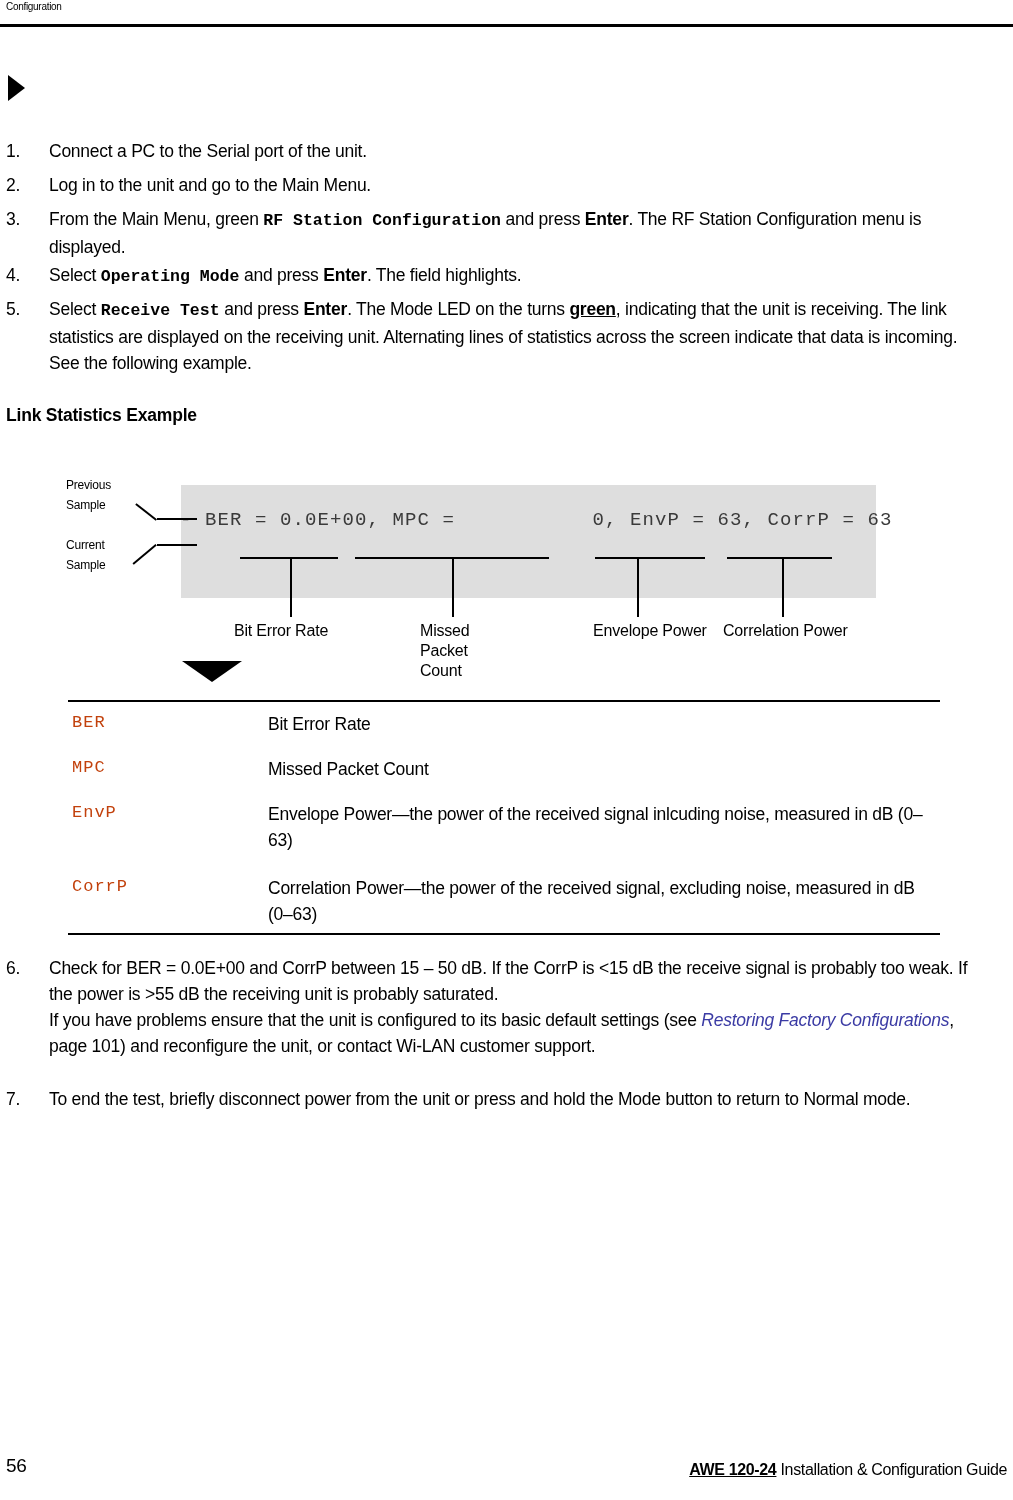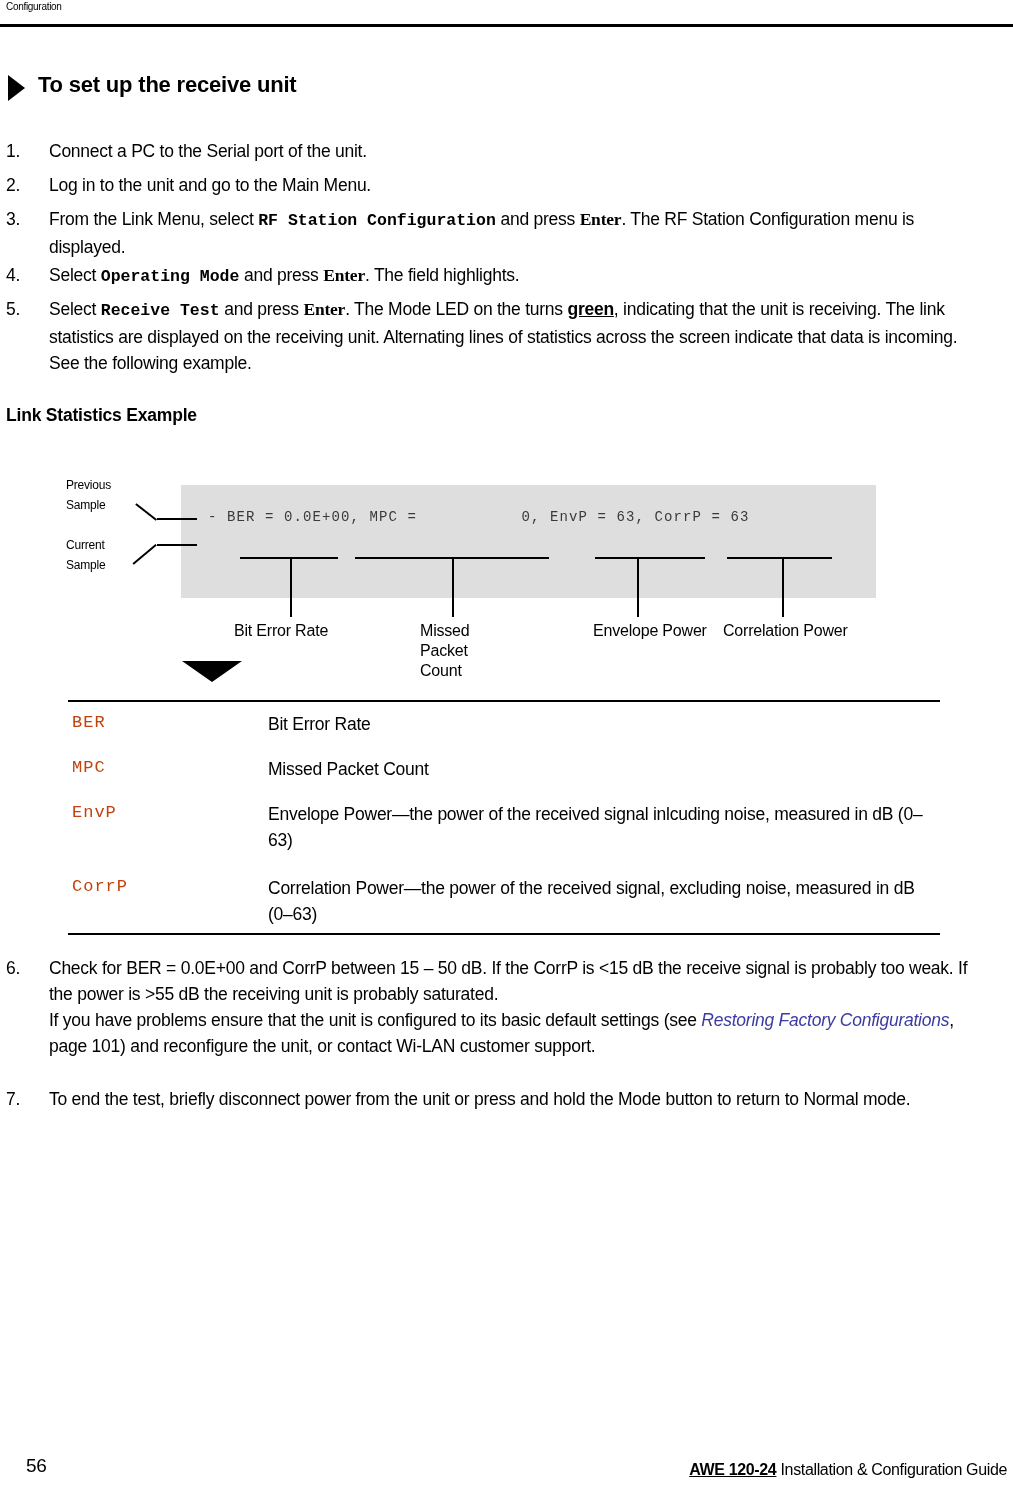--- a/index.html
+++ b/index.html
@@ -84,21 +84,20 @@
 
   code, .mono {
     font-family: "Liberation Mono", "DejaVu Sans Mono", monospace;
     font-size: 16.5px;
     font-weight: bold;
     letter-spacing: 0px;
   }
   .kbd {
     font-weight: bold;
     letter-spacing: -0.2px;
-    font-family: Liberation Serif, serif;
   }
   .b { font-weight: bold; text-decoration: underline; }
   .xref {
     color: #3b3ba4;
     font-style: italic;
   }
 
   
   .subhead {
     position: absolute;
@@ -116,23 +115,23 @@
     height: 245px;
   }
   .screen-box {
     position: absolute;
     left: 181px; top: 30px;
     width: 695px; height: 113px;
     background: #dedede;
   }
   .term-line {
     position: absolute;
-    left: 208px;
+    left: 180px;
     font-family: "Liberation Mono", "DejaVu Sans Mono", monospace;
-    font-size: 14px;
+    font-size: 19px;
     letter-spacing: 1.1px;
     color: #3a3a3a;
     white-space: pre;
   }
   .term-line.l1 { top: 54px; }
   .term-line.l2 { top: 80px; }
 
   .side-label {
     position: absolute;
     font-size: 12px;
@@ -202,54 +201,52 @@
     letter-spacing: -0.25px;
     color: #000;
   }
 
   
   .footer-page {
     position: absolute;
     left: 6px; top: 1455px;
     font-size: 19px;
     letter-spacing: -0.3px;
-    margin-left: 20px;
   }
   .footer-title {
     position: absolute;
     right: 6px; top: 1461px;
     font-size: 16px;
     letter-spacing: -0.35px;
     text-align: right;
   }
 </style>
 </head>
 <body>
 
 <div class="page-header">
   <div class="header-text">Configuration</div>
   <div class="header-rule"></div>
 </div>
 
 <div class="proc-title-row">
   <div class="arrow-bullet"></div>
-  <div class="proc-title">To set up the receive unit</div>
 </div>
 
 <div class="step" id="step1" style="left:6px; top:138px; width:960px;">
   <span class="num">1.</span>
   <span class="body"><span>Connect a PC to the Serial port of the unit.</span></span>
 </div>
 <div class="step" id="step2" style="left:6px; top:172px; width:960px;">
   <span class="num">2.</span>
   <span class="body"><span>Log in to the unit and go to the Main Menu.</span></span>
 </div>
 <div class="step" id="step3" style="left:6px; top:206px; width:960px;">
   <span class="num">3.</span>
-  <span class="body"><span>From the Link Menu, select </span><code class="mono">RF Station Configuration</code><span> and press </span><span class="kbd">Enter</span><span>. The RF Station Configuration menu is displayed.</span></span>
+  <span class="body"><span>From the Main Menu, green </span><code class="mono">RF Station Configuration</code><span> and press </span><span class="kbd">Enter</span><span>. The RF Station Configuration menu is displayed.</span></span>
 </div>
 <div class="step" id="step4" style="left:6px; top:262px; width:960px;">
   <span class="num">4.</span>
   <span class="body"><span>Select </span><code class="mono">Operating Mode</code><span> and press </span><span class="kbd">Enter</span><span>. The field highlights.</span></span>
 </div>
 <div class="step" id="step5" style="left:6px; top:296px; width:960px;">
   <span class="num">5.</span>
   <span class="body"><span>Select </span><code class="mono">Receive Test</code><span> and press </span><span class="kbd">Enter</span><span>. The Mode LED on the turns </span><span class="b">green</span><span>, indicating that the unit is receiving. The link statistics are displayed on the receiving unit. Alternating lines of statistics across the screen indicate that data is incoming. See the following example.</span></span>
 </div>
 

